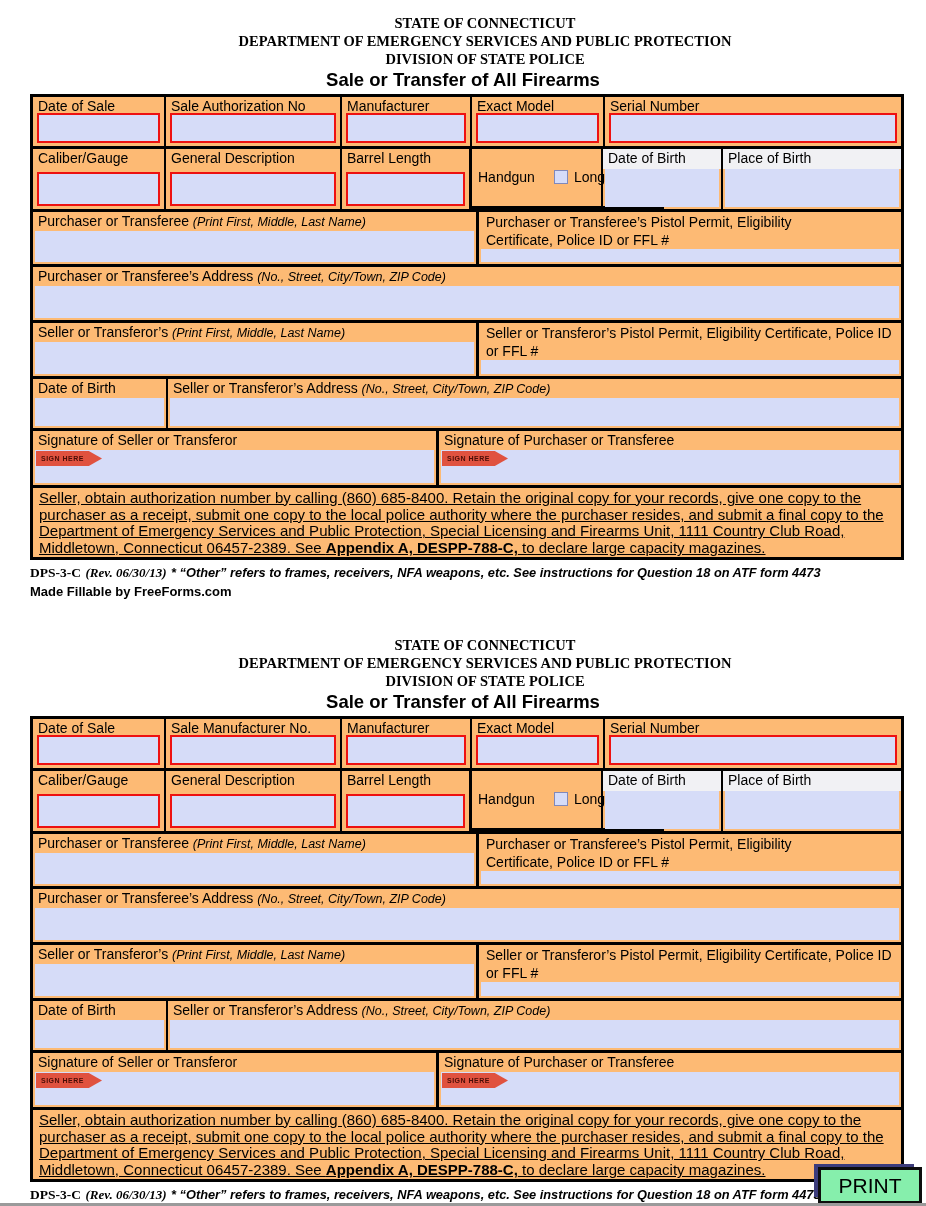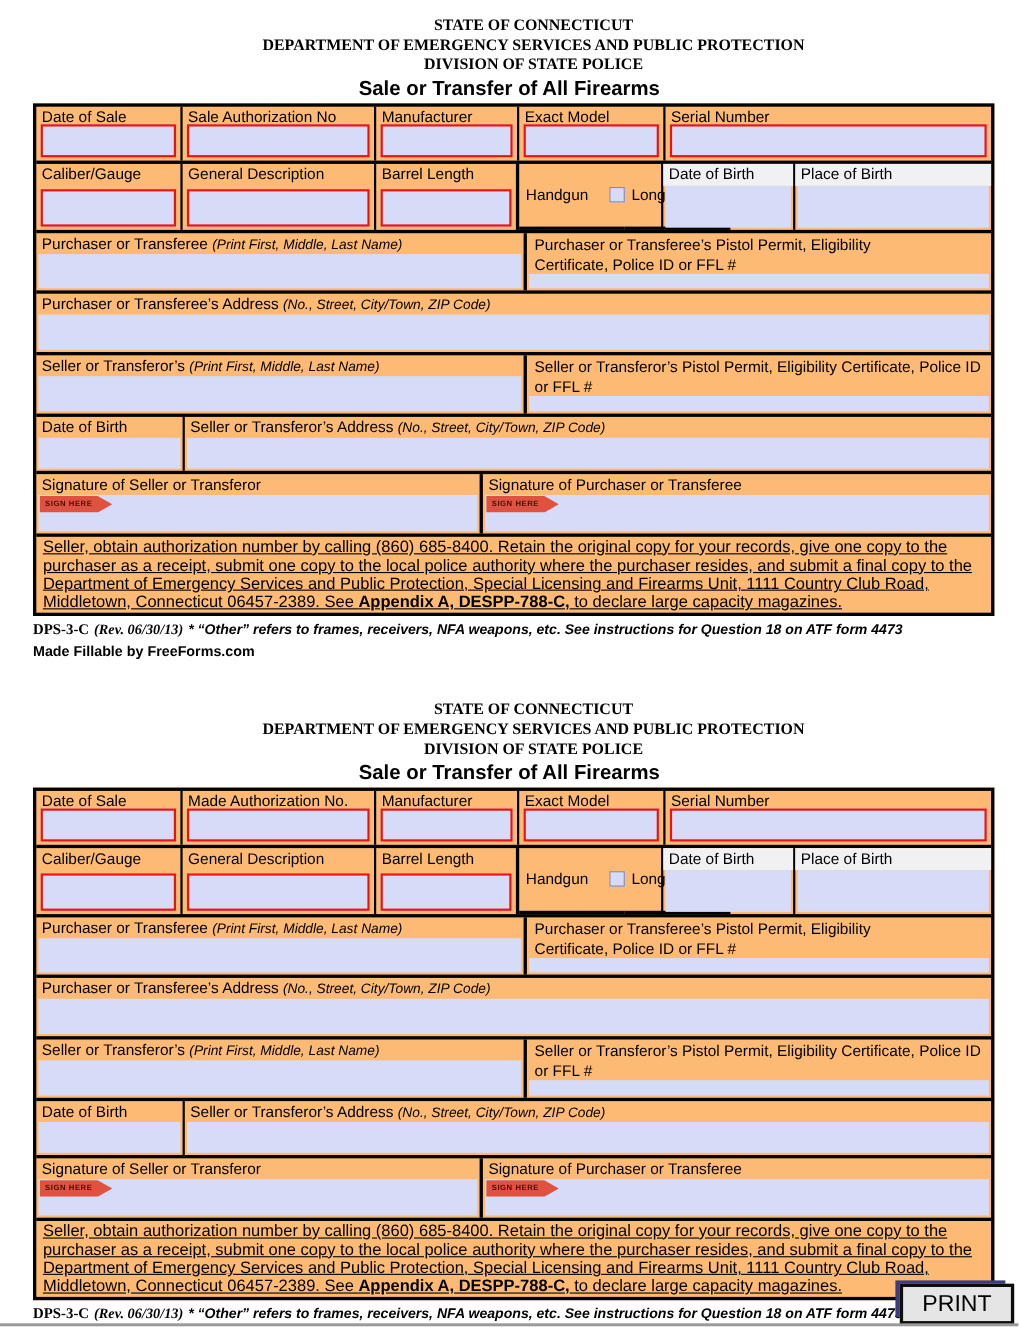--- a/index.html
+++ b/index.html
@@ -63,21 +63,21 @@
   .instr{padding:2px 6px 0 6px;font-size:15px;line-height:16.8px;text-decoration:underline;}
 
   .foot{position:absolute;top:563px;left:30px;right:18px;}
   .fcode{font-family:"Liberation Serif",serif;font-weight:bold;font-size:13.5px;}
   .frev{font-family:"Liberation Serif",serif;font-weight:bold;font-style:italic;font-size:13px;}
   .fnote{font-weight:bold;font-style:italic;font-size:12.8px;}
   .fmade{font-weight:bold;font-size:13px;margin-top:3px;}
 
   .print-btn{
     position:absolute;left:818px;top:1167px;width:104px;height:37px;
-    background:#e5e5e5;border:3px solid #0d0d0d;box-sizing:border-box;
+    background:#86efac;border:3px solid #0d0d0d;box-sizing:border-box;
     display:flex;align-items:center;justify-content:center;
     font-size:21px;color:#000;cursor:pointer;
     box-shadow:-6px -5px 0 -2px #3c3c7c;
   }
 </style>
 </head>
 <body>
 
 <div class="form-host f0">
   <div class="hdr">
@@ -242,21 +242,21 @@
   </div>
 
   <div class="tbl">
 
     <div class="row r1">
       <div class="cell c1">
         <div class="lbl">Date of Sale</div>
         <div class="fill red t16"></div>
       </div>
       <div class="cell c2">
-        <div class="lbl">Made Authorization No.</div>
+        <div class="lbl">Sale Manufacturer No.</div>
         <div class="fill red t16"></div>
       </div>
       <div class="cell c3">
         <div class="lbl">Manufacturer</div>
         <div class="fill red t16"></div>
       </div>
       <div class="cell c4">
         <div class="lbl">Exact Model</div>
         <div class="fill red t16"></div>
       </div>

